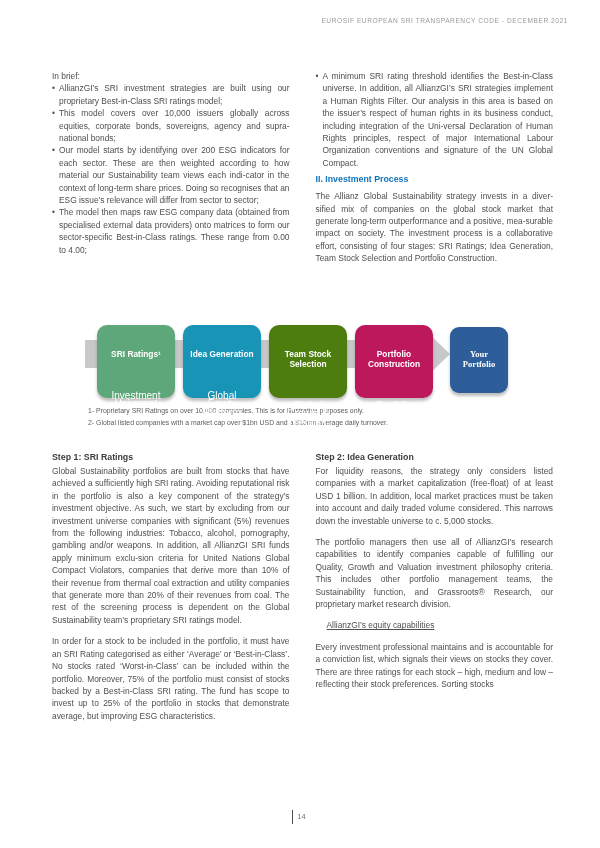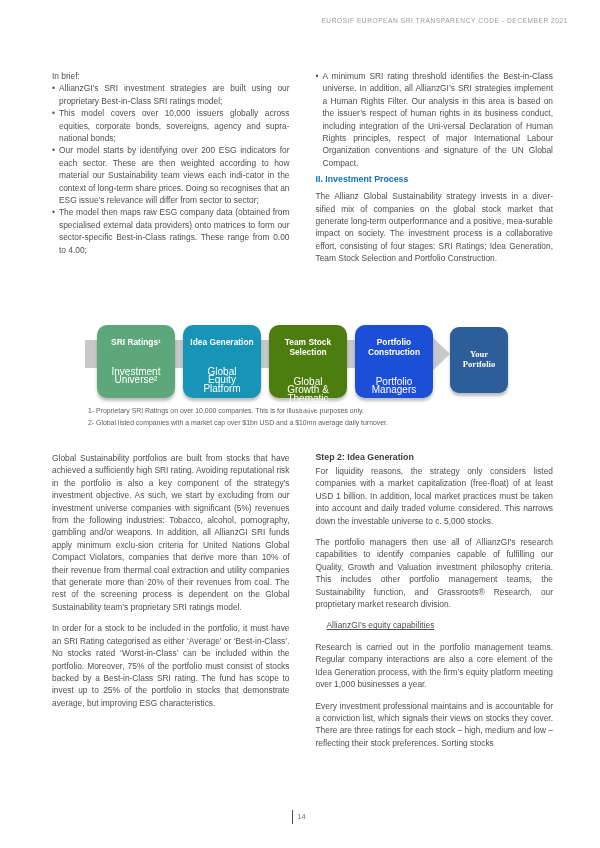--- a/index.html
+++ b/index.html
@@ -37,21 +37,21 @@
     position:absolute; left:420px; top:13px; width:0; height:0; z-index:1;
     border-top:29px solid transparent; border-bottom:29px solid transparent;
     border-left:30px solid #c7c8ca;
   }
   .stage {
     position:absolute; top:13px; width:78px; height:73px; border-radius:10px;
     color:#ffffff; display:flex; flex-direction:column; justify-content:space-between;
     text-align:center; padding:9px 3px 10px; box-sizing:border-box;
     box-shadow:0 2.5px 3px rgba(110,110,110,0.45); z-index:2;
   }
-  .stage-title { font-weight:bold; font-size:8.4px; line-height:9.8px; max-width:64px; margin:4px auto; }
+  .stage-title { font-weight:bold; font-size:8.4px; line-height:9.8px; max-width:64px; margin:16px auto; }
   .stage-sub   { font-weight:normal; font-size:10px; line-height:8.6px; max-width:56px; margin:16px auto; }
   .stage.pos1 { left:97px; }
   .stage.pos2 { left:183px; }
   .stage.pos3 { left:269px; }
   .stage.pos4 { left:355px; }
   .result {
     left:450px; top:15px; width:58px; height:66px; justify-content:center;
     border-radius:9px;
     font-family:Liberation Serif, serif;
   }
@@ -95,45 +95,45 @@
       <div class="stage-sub">Investment Universe²</div>
     </div>
     <div class="stage pos2" style="background-color: rgb(23, 148, 182);">
       <div class="stage-title">Idea Generation</div>
       <div class="stage-sub">Global Equity Platform</div>
     </div>
     <div class="stage pos3" style="background-color: #4d7c0f;">
       <div class="stage-title">Team Stock Selection</div>
       <div class="stage-sub">Global Growth &amp; Thematic Team</div>
     </div>
-    <div class="stage pos4" style="background-color: #1d4ed8;">
+    <div class="stage pos4" style="background-color: #be185d;">
       <div class="stage-title">Portfolio Construction</div>
       <div class="stage-sub">Portfolio Managers</div>
     </div>
     <div class="stage result" style="background-color: rgb(45, 94, 153);">
       <div class="stage-title">Your Portfolio</div>
     </div>
 
     <div class="footnotes">
       <div class="footnote">1- Proprietary SRI Ratings on over 10,000 companies. This is for illustrative purposes only.</div>
       <div class="footnote">2- Global listed companies with a market cap over $1bn USD and a $10mn average daily turnover.</div>
     </div>
   </div>
 
   <div class="col-wrap steps">
     <div class="col">
+      <h3 class="step-heading">Step 1: SRI Ratings</h3>
       <div class="para">Global Sustainability portfolios are built from stocks that have achieved a sufficiently high SRI rating. Avoiding reputational risk in the portfolio is also a key component of the strategy’s investment objective. As such, we start by excluding from our investment universe companies with significant (5%) revenues from the following industries: Tobacco, alcohol, pornography, gambling and/or weapons. In addition, all AllianzGI SRI funds apply minimum exclu-sion criteria for United Nations Global Compact Violators, companies that derive more than 10% of their revenue from thermal coal extraction and utility companies that generate more than 20% of their revenues from coal. The rest of the screening process is dependent on the Global Sustainability team’s proprietary SRI ratings model.</div>
       <div class="para">In order for a stock to be included in the portfolio, it must have an SRI Rating categorised as either ‘Average’ or ‘Best-in-Class’. No stocks rated ‘Worst-in-Class’ can be included within the portfolio. Moreover, 75% of the portfolio must consist of stocks backed by a Best-in-Class SRI rating. The fund has scope to invest up to 25% of the portfolio in stocks that demonstrate average, but improving ESG characteristics.</div>
     </div>
     <div class="col">
       <h3 class="step-heading">Step 2: Idea Generation</h3>
       <div class="para">For liquidity reasons, the strategy only considers listed companies with a market capitalization (free-float) of at least USD 1 billion. In addition, local market practices must be taken into account and daily traded volume considered. This narrows down the investable universe to c. 5,000 stocks.</div>
       <div class="para">The portfolio managers then use all of AllianzGI’s research capabilities to identify companies capable of fulfilling our Quality, Growth and Valuation investment philosophy criteria. This includes other portfolio management teams, the Sustainability function, and Grassroots® Research, our proprietary market research division.</div>
       <div class="para subheading-underline">AllianzGI’s equity capabilities</div>
-      <div class="para">Research is carried out in the portfolio management teams. Regular company interactions are also a core element of the Idea Generation process, with the firm’s equity platform meeting over 1,000 businesses a year.</div>
       <div class="para">Every investment professional maintains and is accountable for a conviction list, which signals their views on stocks they cover. There are three ratings for each stock – high, medium and low – reflecting their stock preferences. Sorting stocks</div>
     </div>
   </div>
 
   <div class="footer">
     <span class="footer-bar"></span>
     <span class="page-number">14</span>
   </div>
 
 </div>

